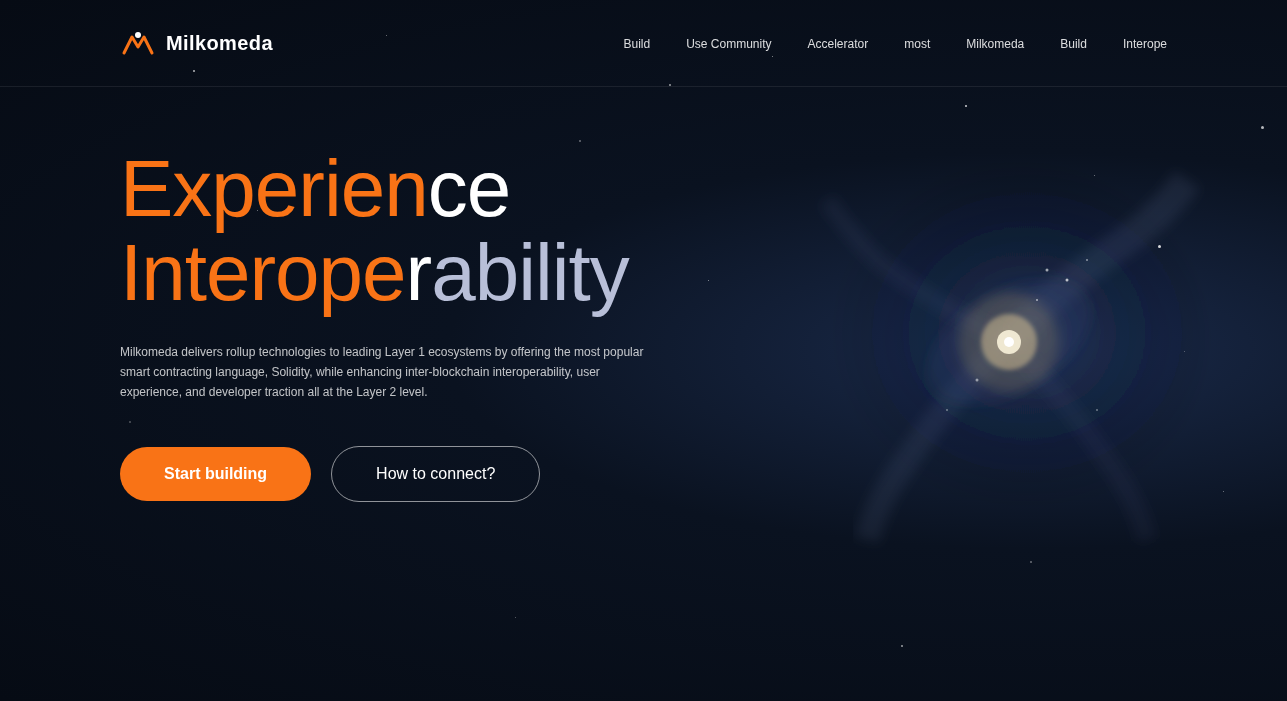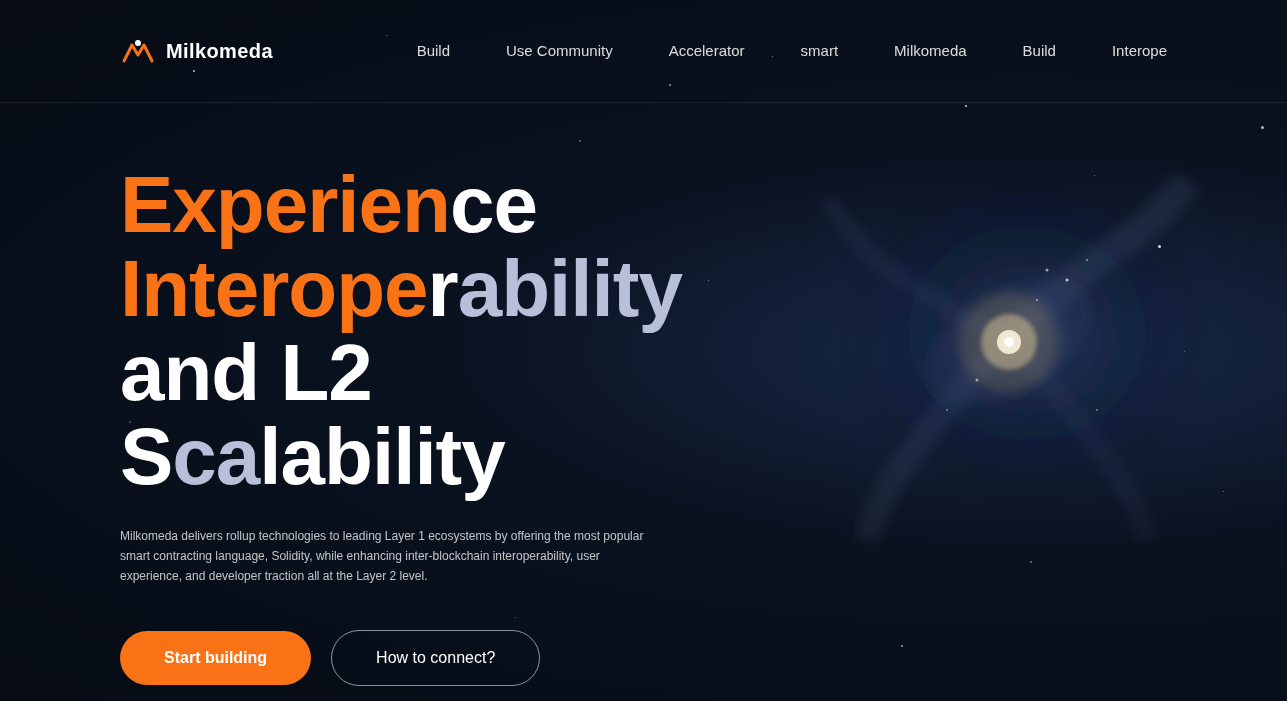--- a/index.html
+++ b/index.html
@@ -37,21 +37,21 @@
     }
 
     
     .navbar {
       position: relative;
       z-index: 10;
       display: flex;
       align-items: center;
       justify-content: space-between;
       padding: 0 120px;
-      height: 103px;
+      height: 87px;
       border-bottom: 1px solid rgba(255,255,255,0.08);
     }
 
     .logo {
       display: flex;
       align-items: center;
       gap: 10px;
       text-decoration: none;
     }
 
@@ -70,37 +70,36 @@
     .nav-links {
       display: flex;
       align-items: center;
       gap: 36px;
       list-style: none;
     }
 
     .nav-links li a {
       color: rgba(255,255,255,0.85);
       text-decoration: none;
-      font-size: 15px;
+      font-size: 12px;
       font-weight: 400;
       transition: color 0.2s;
-      margin-left: 20px;
     }
 
     
     .hero {
       position: relative;
       z-index: 10;
       padding: 60px 120px 0;
       max-width: 780px;
     }
 
     .hero-title {
       font-size: 80px;
-      font-weight: 700;
+      font-weight: 400;
       line-height: 1.05;
       letter-spacing: -1px;
       margin-bottom: 28px;
     }
 
     .line1 { display: block; }
     .line2 { display: block; }
     .line3 { display: block; }
 
     .orange { color: #f97316; }
@@ -246,38 +245,35 @@
       <path d="M4 24 L12 8 L18 18 L24 8 L32 24" stroke="#f97316" stroke-width="3" stroke-linecap="round" stroke-linejoin="round" fill="none"></path>
       <circle cx="18" cy="6" r="3" fill="#ffffff"></circle>
     </svg>
     <span class="logo-text">Milkomeda</span>
   </a>
 
   <ul class="nav-links">
     <li><a href="#">Build</a></li>
     <li><a href="#">Use Community</a></li>
     <li><a href="#">Accelerator</a></li>
-    <li><a href="#">smart</a></li>
+    <li><a href="#">most</a></li>
     <li><a href="#">Milkomeda</a></li>
     <li><a href="#">Build</a></li>
     <li><a href="#">Interope</a></li>
   </ul>
 </nav>
 
 <section class="hero">
   <h1 class="hero-title">
     <span class="line1">
       <span class="orange">Experien</span><span class="white-text">ce</span>
     </span>
     <span class="line2">
       <span class="orange">Interope</span><span class="white-text">r</span><span class="lavender">ability</span>
     </span>
-    <span class="line3">
-      <span class="white-text">and L2 S</span><span class="lavender">ca</span><span class="white-text">lability</span>
-    </span>
   </h1>
 
   <p class="hero-desc">Milkomeda delivers rollup technologies to leading Layer 1 ecosystems by offering the most popular smart contracting language, Solidity, while enhancing inter-blockchain interoperability, user experience, and developer traction all at the Layer 2 level.</p>
 
   <div class="cta-row">
     <button class="btn-primary">Start building</button>
     <button class="btn-outline">How to connect?</button>
 
   </div>
 </section>

